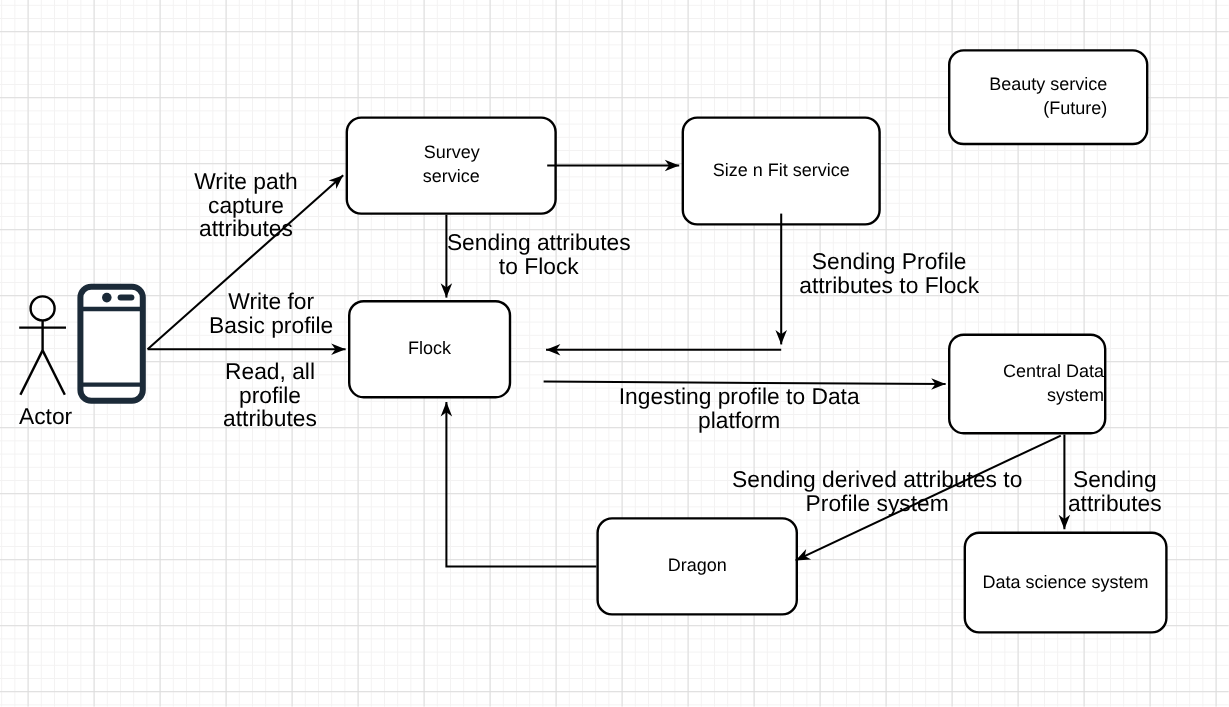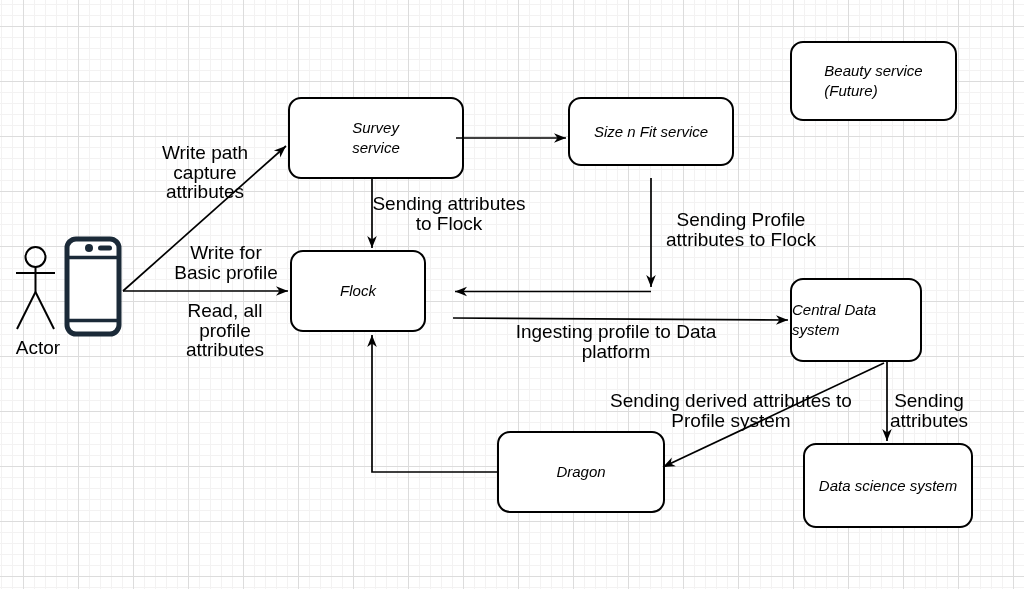--- a/index.html
+++ b/index.html
@@ -12,38 +12,38 @@
       linear-gradient(to bottom,#dcdcdc 1px,transparent 1px),
       linear-gradient(to right,#f3f2f2 1px,transparent 1px),
       linear-gradient(to bottom,#f3f2f2 1px,transparent 1px);
     background-size:55px 55px,55px 55px,11px 11px,11px 11px;
     background-position:23px 26px,23px 26px,1px 4px,1px 4px;
   }
   .node{
     position:absolute;box-sizing:border-box;
     background:#ffffff;border:2px solid #000;border-radius:13px;
     display:flex;align-items:center;justify-content:center;
-    text-align:left;white-space:pre-line;
-    font-size:15px;line-height:20px;font-style:italic;
+    text-align:right;white-space:pre-line;
+    font-size:15px;line-height:20px;
   }
   .lbl{
     position:absolute;transform:translate(-50%,-50%);
     text-align:center;white-space:pre-line;
     font-size:19px;line-height:19.5px;
   }
   svg.overlay{position:absolute;left:0;top:0;pointer-events:none;}
 </style>
 </head>
 <body>
 
 <div class="canvas">
 
   <div class="node" style="left:288px;top:97px;width:176px;height:82px">Survey
 service</div>
-  <div class="node" style="left:568px;top:97px;width:166px;height:69px">Size n Fit service</div>
+  <div class="node" style="left:568px;top:97px;width:166px;height:91px">Size n Fit service</div>
   <div class="node" style="left:790px;top:41px;width:167px;height:80px">Beauty service
 (Future)</div>
   <div class="node" style="left:290px;top:250px;width:136px;height:82px">Flock</div>
   <div class="node" style="left:790px;top:278px;width:132px;height:84px">Central Data system</div>
   <div class="node" style="left:803px;top:443px;width:170px;height:85px">Data science system</div>
   <div class="node" style="left:497px;top:431px;width:168px;height:82px">Dragon</div>
 
   <div class="lbl" style="left:205px;top:172px">Write path
 capture
 attributes</div>

